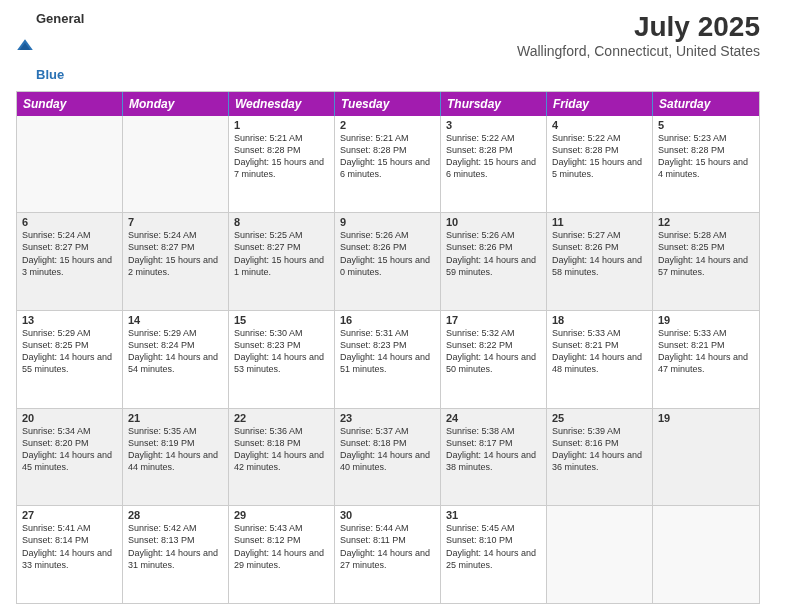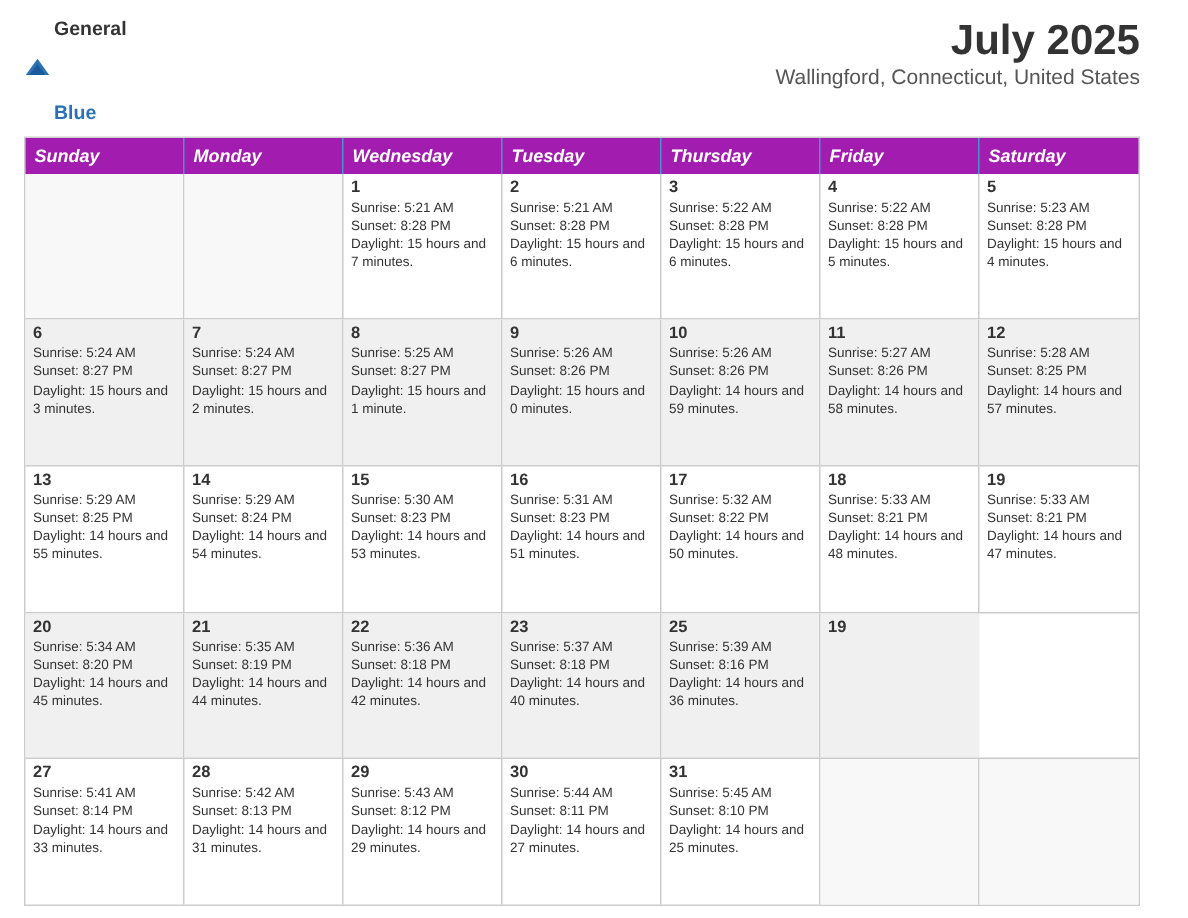--- a/index.html
+++ b/index.html
@@ -239,20 +239,24 @@
           </div>
           <div class="cal-cell alt-bg">
             <span class="day-num">22</span>
             <div class="cell-info">Sunrise: 5:36 AM<br>Sunset: 8:18 PM<br>Daylight: 14 hours and 42 minutes.</div>
           </div>
           <div class="cal-cell alt-bg">
             <span class="day-num">23</span>
             <div class="cell-info">Sunrise: 5:37 AM<br>Sunset: 8:18 PM<br>Daylight: 14 hours and 40 minutes.</div>
           </div>
           <div class="cal-cell alt-bg">
+            <span class="day-num">24</span>
+            <div class="cell-info">Sunrise: 5:38 AM<br>Sunset: 8:17 PM<br>Daylight: 14 hours and 38 minutes.</div>
+          </div>
+          <div class="cal-cell alt-bg">
             <span class="day-num">25</span>
             <div class="cell-info">Sunrise: 5:39 AM<br>Sunset: 8:16 PM<br>Daylight: 14 hours and 36 minutes.</div>
           </div>
           <div class="cal-cell alt-bg">
             <span class="day-num">19</span>
           </div>
         </div>
         <div class="cal-week">
           <div class="cal-cell">
             <span class="day-num">27</span>

